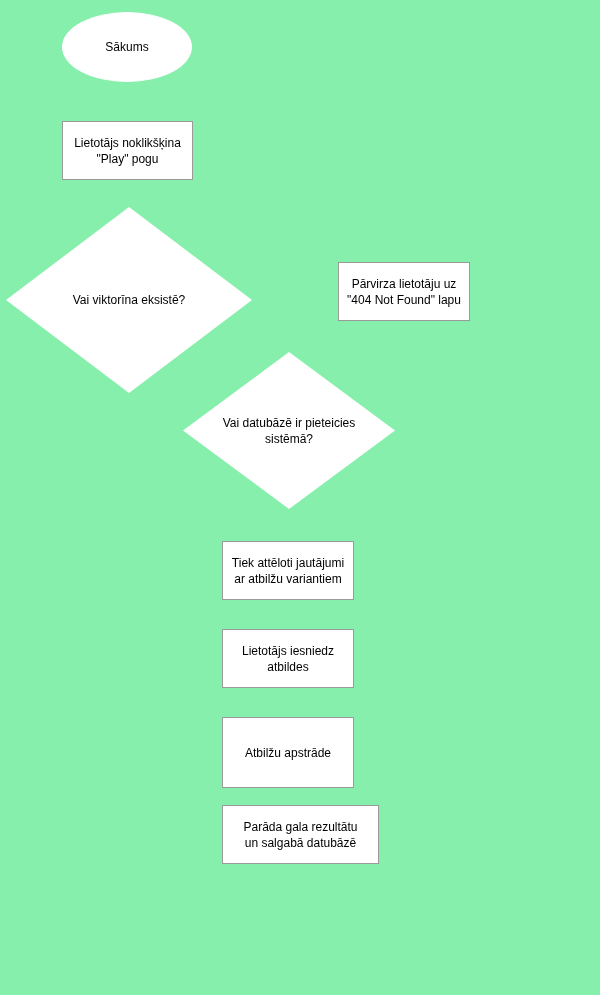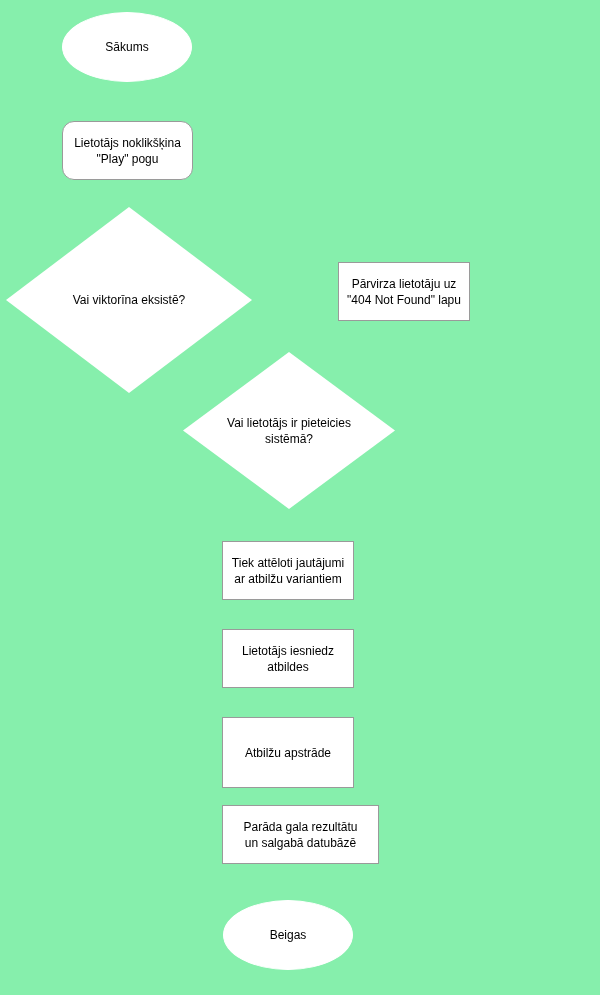--- a/index.html
+++ b/index.html
@@ -61,48 +61,45 @@
     max-width: 74%;
   }
 </style>
 </head>
 <body>
 
 <div id="canvas">
     <div class="node terminator" style="left: 62px; top: 12px; width: 130px; height: 70px;">
       <span class="label">Sākums</span>
     </div>
-    <div class="node process" style="left: 62px; top: 121px; width: 131px; height: 59px; border-radius: 12px;">
+    <div class="node process" style="left: 62px; top: 121px; width: 131px; height: 59px;">
       <span class="label">Lietotājs noklikšķina
 "Play" pogu</span>
     </div>
     <div class="node decision" style="left: 6px; top: 207px; width: 246px; height: 186px;">
       <div class="diamond-shape"></div>
       <span class="label">Vai viktorīna eksistē?</span>
     </div>
     <div class="node process" style="left: 338px; top: 262px; width: 132px; height: 59px;">
       <span class="label">Pārvirza lietotāju uz
 "404 Not Found" lapu</span>
     </div>
     <div class="node decision" style="left: 183px; top: 352px; width: 212px; height: 157px;">
       <div class="diamond-shape"></div>
-      <span class="label">Vai lietotājs ir pieteicies
+      <span class="label">Vai datubāzē ir pieteicies
 sistēmā?</span>
     </div>
     <div class="node process" style="left: 222px; top: 541px; width: 132px; height: 59px;">
       <span class="label">Tiek attēloti jautājumi
 ar atbilžu variantiem</span>
     </div>
     <div class="node process" style="left: 222px; top: 629px; width: 132px; height: 59px;">
       <span class="label">Lietotājs iesniedz
 atbildes</span>
     </div>
     <div class="node process" style="left: 222px; top: 717px; width: 132px; height: 71px;">
       <span class="label">Atbilžu apstrāde</span>
     </div>
     <div class="node process" style="left: 222px; top: 805px; width: 157px; height: 59px;">
       <span class="label">Parāda gala rezultātu
 un salgabā datubāzē</span>
     </div>
-    <div class="node terminator" style="left: 223px; top: 900px; width: 130px; height: 70px;">
-      <span class="label">Beigas</span>
-    </div>
   </div>
 
 </body></html>

